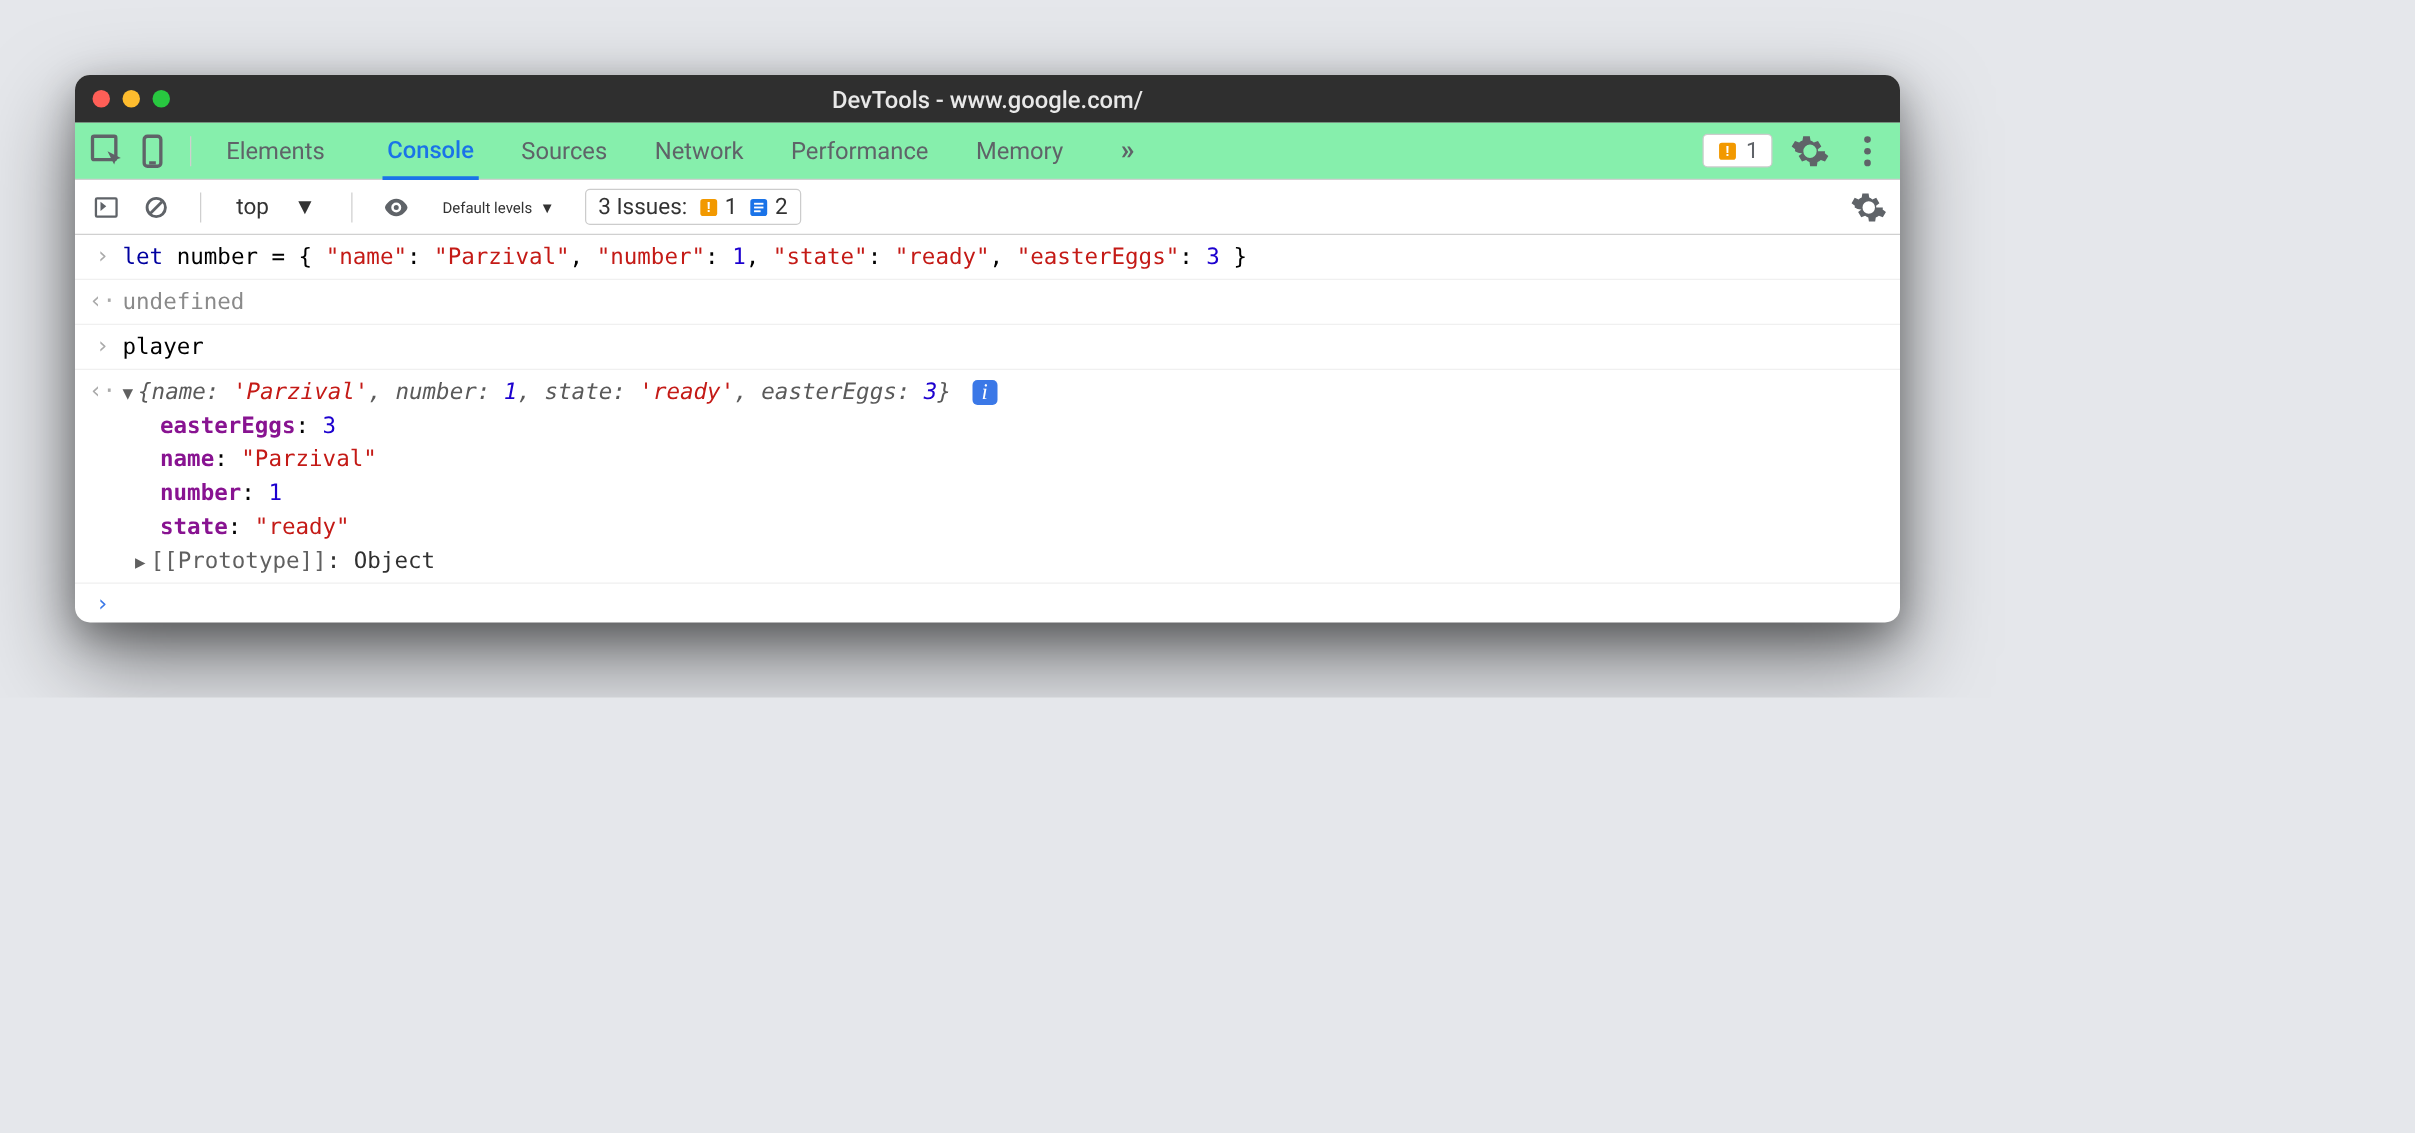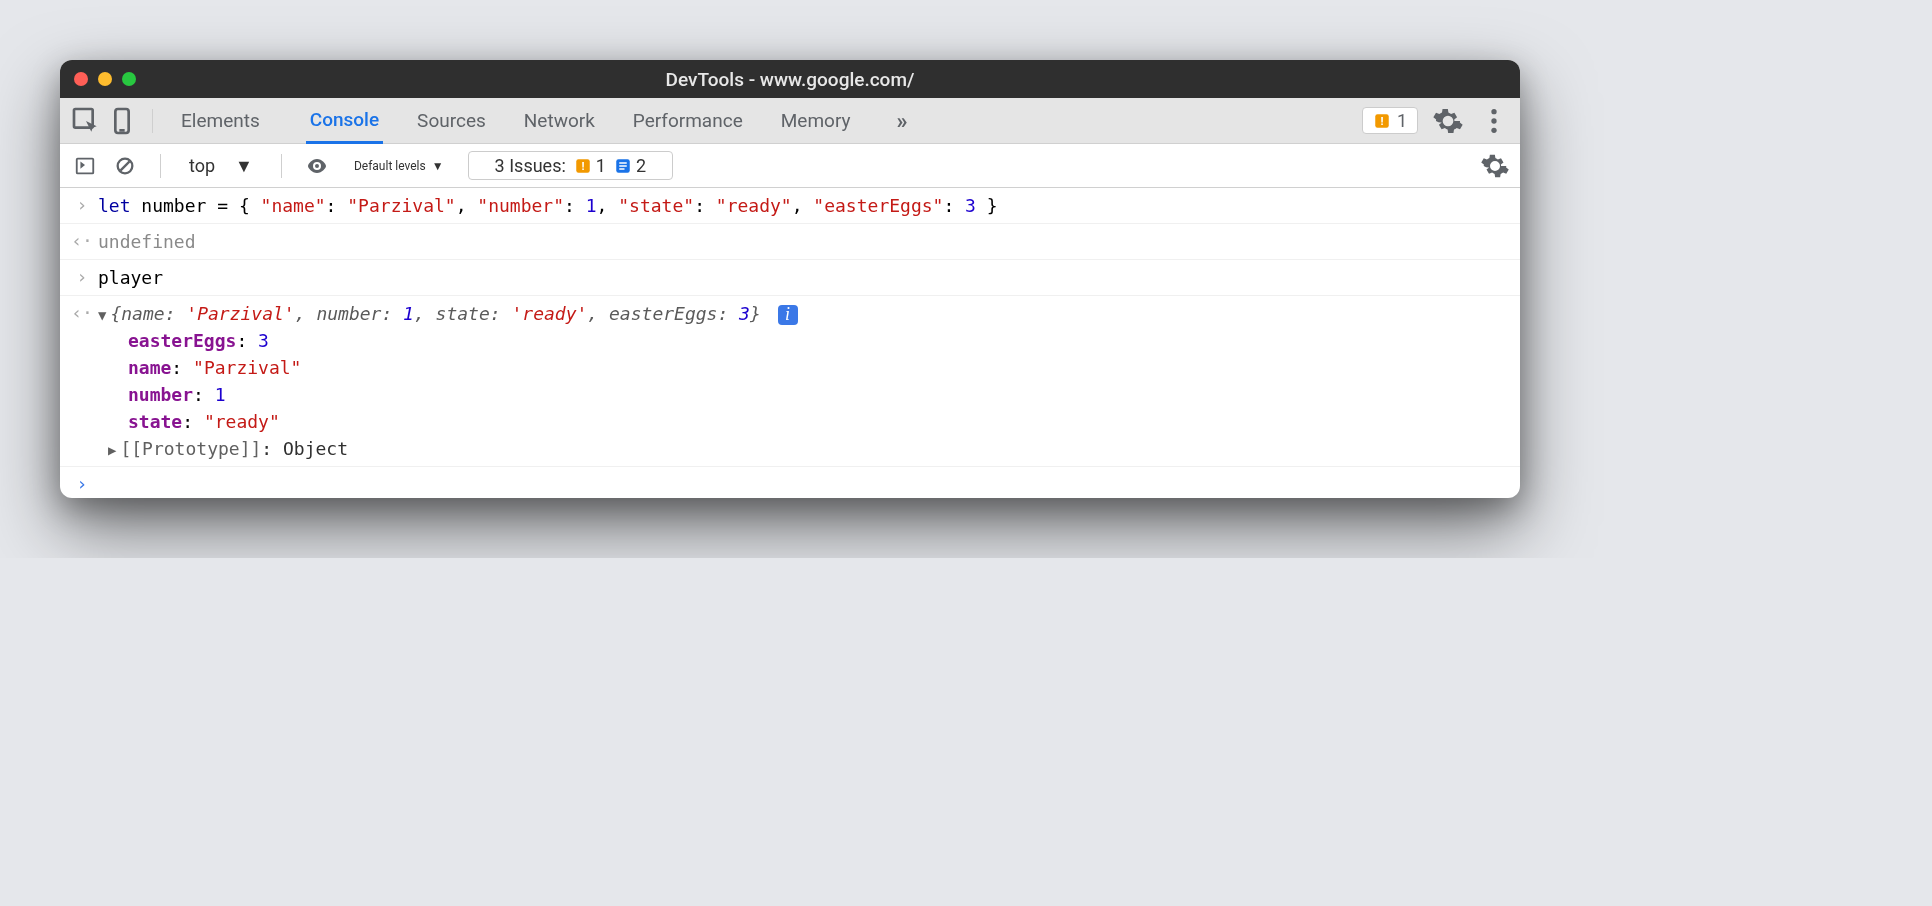--- a/index.html
+++ b/index.html
@@ -29,21 +29,21 @@
   .tl.yellow { background: #febc2e; }
   .tl.green { background: #28c840; }
   .titlebar .title {
     position: absolute; left:0; right:0; text-align:center;
     color: #e8e8e8; font-size: 19px; font-weight: 500;
   }
   .tabbar {
     display: flex;
     align-items: center;
     height: 46px;
-    background: #e5e5e5;
+    background: #86efac;
     border-bottom: 1px solid #d0d0d0;
     padding: 0 10px;
     gap: 4px;
   }
   .tabbar .iconbtn {
     width: 32px; height: 32px; display:flex; align-items:center; justify-content:center;
     color: #5f6368;
   }
   .vsep { width:1px; height:24px; background:#cfcfcf; margin: 0 10px; }
   .tabs { display:flex; gap: 30px; align-items:center; margin-left: 10px; flex:1; white-space: nowrap; }
@@ -67,21 +67,21 @@
     padding: 2px 8px;
   }
   .filter-input {
     flex: 0 0 auto; width: 520px; height: 30px;
     border:1px solid #ccc; background:#fff;
     font-size: 18px; padding: 2px 10px; color:#5f6368;
   }
   .levels-select { color:#333; font-size:12px; display:flex; align-items:center; gap:6px; margin-left:12px; white-space:nowrap; }
   .issues-box {
     display:flex; align-items:center; gap:8px;
-    border:1px solid #ccc; border-radius:4px; padding:3px 26px;
+    border:1px solid #ccc; border-radius:4px; padding:3px 10px;
     font-size:18px; color:#333; margin-left: 14px;
   }
   .issues-box .ic { display:flex; align-items:center; gap:4px; }
   .toolbar-spacer { flex:1; }
   .console { font-family: Menlo, Consolas, monospace; font-size: 18px; }
   .row { display:flex; align-items:flex-start; padding: 4px 12px; border-bottom: 1px solid #f0f0f0; }
   .gutter { width: 20px; flex:0 0 20px; color:#aaa; display:flex; justify-content:center; padding-top:2px; }
   .gutter.blue { color:#3b78e7; }
   .content { padding-left: 6px; line-height: 1.5; word-break: break-all; }
   .keyword { color:#0000a0; }

